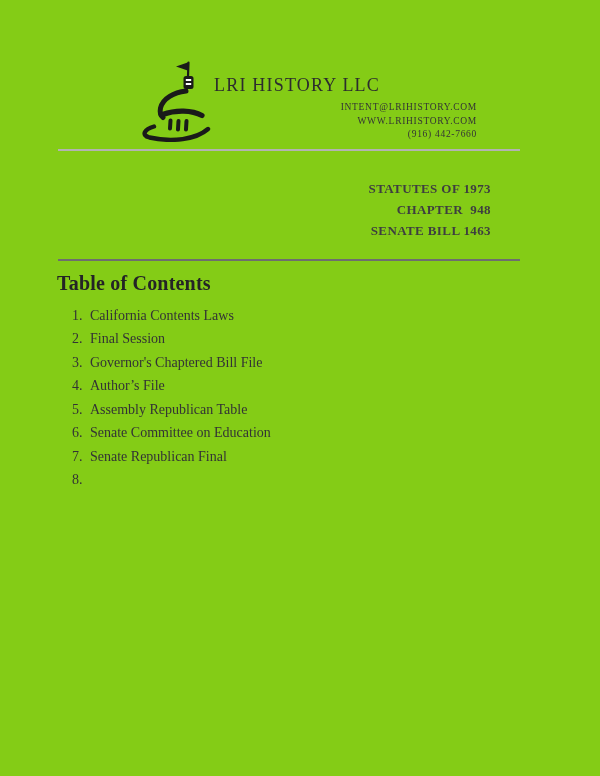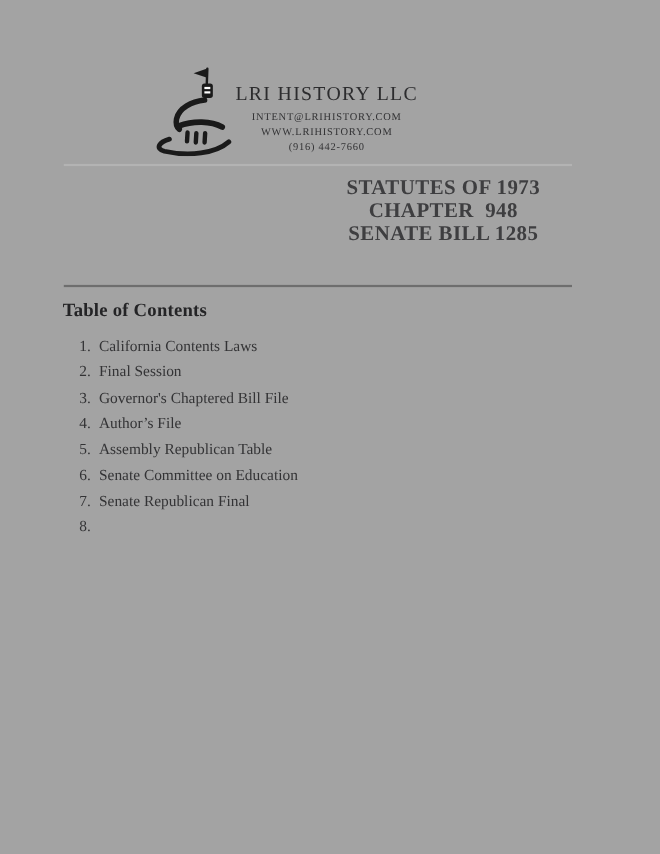--- a/index.html
+++ b/index.html
@@ -4,21 +4,21 @@
 <style>
   html, body {
     margin: 0;
     padding: 0;
     background: #ffffff;
   }
   .page {
     position: relative;
     width: 600px;
     height: 776px;
-    background: #a3a3a3;
+    background: #84cc16;
     font-family: "Liberation Serif", "DejaVu Serif", serif;
     color: #2f2f31;
     overflow: hidden;
   }
 
   
   .logo-svg {
     position: absolute;
     left: 134px;
     top: 54px;
@@ -40,20 +40,21 @@
     color: #2c2c2e;
     margin-bottom: 5px;
     white-space: nowrap;
   }
   .contact-line {
     font-size: 9.5px;
     letter-spacing: 0.7px;
     line-height: 13.5px;
     color: #333335;
     white-space: nowrap;
+    text-align: right;
   }
 
   
   .rule {
     position: absolute;
     left: 58px;
     width: 462px;
   }
   .rule-top {
     top: 149px;
@@ -62,40 +63,40 @@
   }
   .rule-bottom {
     top: 259px;
     height: 1.5px;
     background: #6e6e6e;
   }
 
   
   .case-block {
     position: absolute;
-    top: 160px;
+    top: 178px;
     right: 109px;
-    text-align: center;
+    text-align: right;
     font-weight: bold;
-    font-size: 19px;
+    font-size: 13px;
     line-height: 21px;
     letter-spacing: 0.4px;
     color: #3e3e40;
   }
   .case-block div {
     white-space: pre; 
   }
 
   
   .toc-title {
     position: absolute;
     left: 57px;
     top: 272px;
     margin: 0;
-    font-size: 17px;
+    font-size: 20px;
     font-weight: bold;
     letter-spacing: 0.2px;
     color: #242426;
   }
   .toc-list {
     position: absolute;
     left: 72px;
     top: 304px;
     margin: 0;
     padding: 0;
@@ -149,21 +150,21 @@
     <div class="contact-line">INTENT@LRIHISTORY.COM</div>
     <div class="contact-line">WWW.LRIHISTORY.COM</div>
     <div class="contact-line">(916) 442-7660</div>
   </div>
 
   <div class="rule rule-top"></div>
 
   <div class="case-block">
     <div>STATUTES OF 1973</div>
     <div>CHAPTER  948</div>
-    <div>SENATE BILL 1285</div>
+    <div>SENATE BILL 1463</div>
   </div>
 
   <div class="rule rule-bottom"></div>
 
   <h2 class="toc-title">Table of Contents</h2>
 
   <ol class="toc-list">
     <li class="toc-item">
       <span class="toc-num">1.</span>
       <span class="toc-label">California Contents Laws</span>

